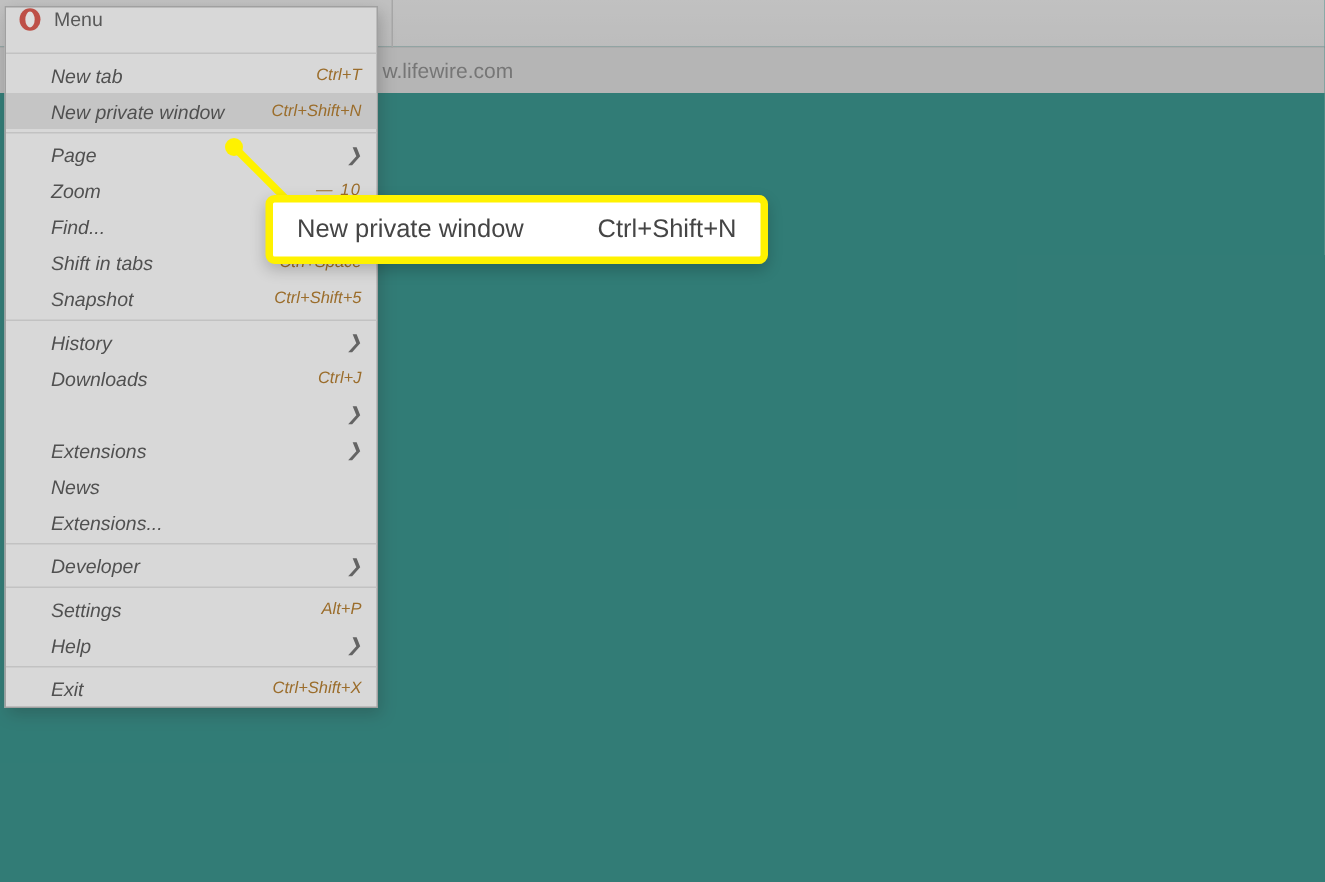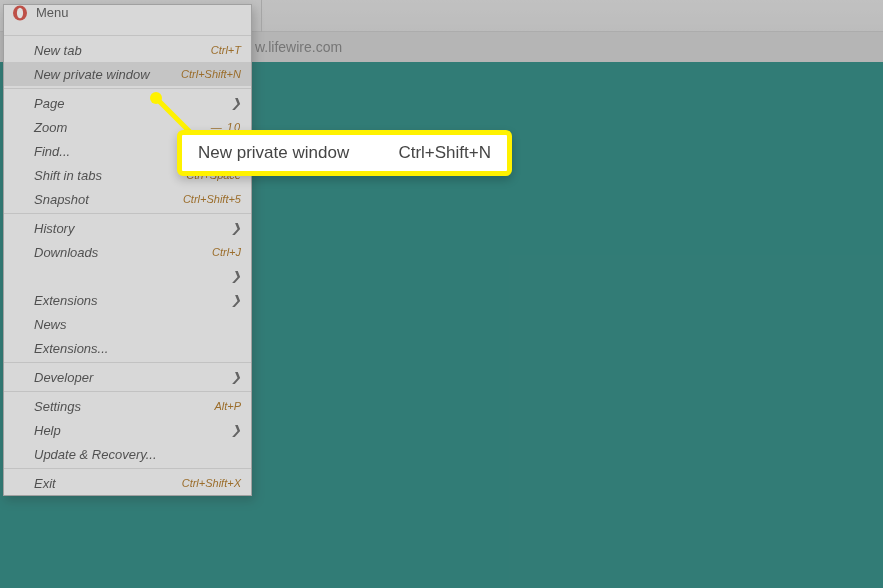--- a/index.html
+++ b/index.html
@@ -181,23 +181,20 @@
   <div class="sep"></div>
 
   <div class="item">
     <span class="lbl">Settings</span>
     <span class="accel">Alt+P</span>
   </div>
   <div class="item">
     <span class="lbl">Help</span>
     <span class="sub">❯</span>
   </div>
-  <div class="item">
-    <span class="lbl">Update &amp; Recovery...</span>
-  </div>
 
   <div class="sep"></div>
 
   <div class="item">
     <span class="lbl">Exit</span>
     <span class="accel">Ctrl+Shift+X</span>
   </div>
 </div>
 
 <div class="dim"></div>

